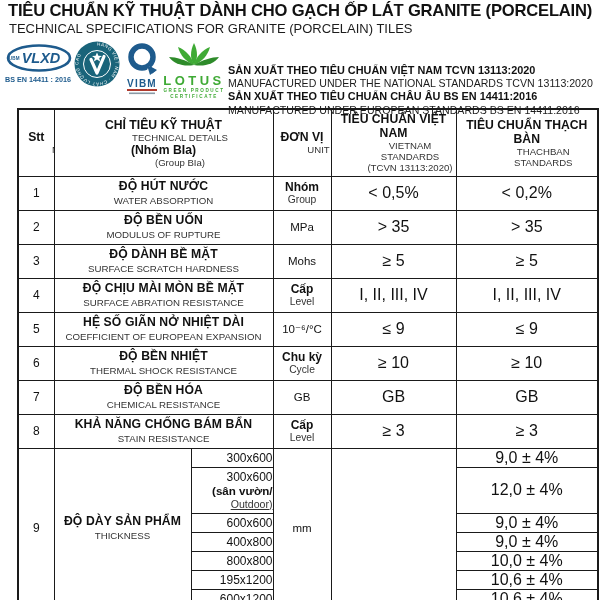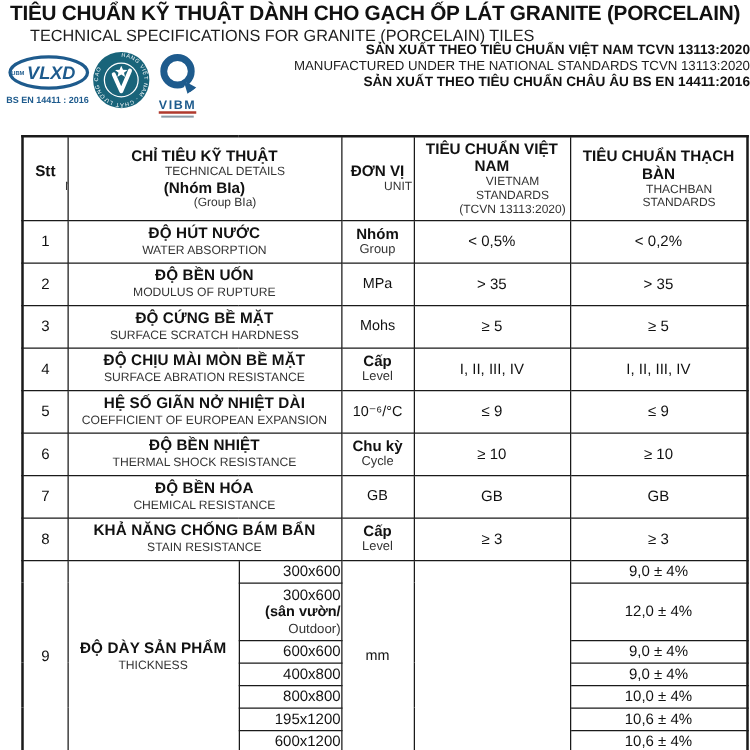--- a/index.html
+++ b/index.html
@@ -7,55 +7,55 @@
     --border:#1a1a1a; --ink:#111; --sub:#333;
   }
   *{margin:0;padding:0;box-sizing:border-box;}
   html,body{width:600px;height:600px;overflow:hidden;background:#fff;
     font-family:"Liberation Sans","DejaVu Sans",sans-serif;color:var(--ink);}
   .page{position:relative;width:532px;height:600px;}
 
   
   .title{position:absolute;left:8px;top:1px;width:592px;font-size:16.6px;
     font-weight:700;letter-spacing:-0.2px;white-space:nowrap;}
-  .subtitle{position:absolute;left:24px;top:21px;font-size:13px;color:#1c1c1c;}
+  .subtitle{position:absolute;left:9px;top:21px;font-size:13px;color:#1c1c1c;}
 
   .logo-vlxd{position:absolute;left:1px;top:43px;}
   .badge{position:absolute;left:74px;top:41px;}
   .logo-vibm{position:absolute;left:119px;top:40px;}
   .iso-block{position:absolute;left:71px;top:83px;width:110px;
     font-size:10.5px;font-weight:700;color:var(--iso);line-height:10.5px;letter-spacing:0.2px;}
   .lotus{position:absolute;left:161px;top:41px;width:66px;text-align:center;}
   .lotus-name{font-size:13px;font-weight:700;color:var(--green);letter-spacing:3.5px;margin-top:-2px;}
   .lotus-sub{font-size:4.6px;font-weight:700;color:var(--green);letter-spacing:1.6px;line-height:5.6px;}
 
-  .standards{position:absolute;left:228px;top:34px;width:372px;text-align:right;line-height:13.2px;}
+  .standards{position:absolute;left:228px;top:64px;width:372px;text-align:left;line-height:13.2px;}
   .standards .b{font-size:10.9px;font-weight:700;}
   .standards .r{font-size:10.6px;color:#1c1c1c;}
 
   
   table{position:absolute;left:17px;top:108px;width:580px;border-collapse:collapse;
     table-layout:fixed;border:2px solid var(--border);}
   td,th{border:1px solid var(--border);padding:0;text-align:center;vertical-align:middle;overflow:hidden;}
   tr.rhead{height:67px;} tr.r34{height:34px;} tr.r18{height:18px;} tr.r46{height:46px;}
 
   .h-vi{font-size:12.2px;font-weight:700;line-height:14px;}
   .h-en{font-size:9.6px;font-weight:400;color:var(--sub);line-height:11px;padding-left:33px;}
   th{font-weight:400;}
 
   td.no{font-size:12px;}
   .vi{font-size:12.2px;font-weight:700;line-height:13.5px;letter-spacing:0.1px;}
   .en{font-size:9.7px;color:var(--sub);line-height:11px;margin-top:1px;}
   .u-vi{font-size:12px;font-weight:700;line-height:13px;}
   .u-en{font-size:10.3px;color:var(--sub);line-height:11.5px;}
   .u-single{font-size:11.5px;}
-  td.val{font-size:12px;}
+  td.val{font-size:16px;}
   td.size,.size-line{font-size:12px;line-height:14px;text-align:right;}
   .note-vi{font-size:11.6px;font-weight:700;line-height:14px;}
-  .note-en{font-size:10.6px;color:var(--sub);line-height:13px;}
+  .note-en{font-size:10.6px;color:var(--sub);line-height:13px;text-decoration:underline;}
 </style>
 </head>
 <body>
 
 <div class="page">
 
   <h1 class="title">TIÊU CHUẨN KỸ THUẬT DÀNH CHO GẠCH ỐP LÁT GRANITE (PORCELAIN)</h1>
   <div class="subtitle">TECHNICAL SPECIFICATIONS FOR GRANITE (PORCELAIN) TILES</div>
 
   <svg class="logo-vlxd" width="72" height="44" viewBox="0 0 72 44">
@@ -80,25 +80,38 @@
     <circle cx="23" cy="17" r="11" fill="none" stroke="var(--navy)" stroke-width="5.5"></circle>
     <polygon points="27,24 38,30 30,36" fill="var(--navy)"></polygon>
     <polygon points="30,26 36,40 26,34" fill="#fff"></polygon>
     <polygon points="28,25 37,30.5 31,35" fill="var(--navy)"></polygon>
     <text x="23" y="47" font-size="10" font-weight="bold" fill="var(--navy)" text-anchor="middle" letter-spacing="1.2">VIBM</text>
     <rect x="8" y="49" width="30" height="2" fill="#b03a2e"></rect>
     <rect x="10" y="52.5" width="26" height="1.6" fill="#8a9aa5"></rect>
   </svg>
 
 
+  <div class="lotus">
+    <svg width="52" height="30" viewBox="0 0 52 30">
+      <path d="M26 2 C22 10 22 18 26 24 C30 18 30 10 26 2 Z" fill="var(--green)"></path>
+      <path d="M10 6 C12 14 18 21 26 24 C24 16 18 9 10 6 Z" fill="var(--green)"></path>
+      <path d="M42 6 C40 14 34 21 26 24 C28 16 34 9 42 6 Z" fill="var(--green)"></path>
+      <path d="M1 16 C8 16 18 19 26 24 C16 26 6 23 1 16 Z" fill="#2e8b2a"></path>
+      <path d="M51 16 C44 16 34 19 26 24 C36 26 46 23 51 16 Z" fill="#2e8b2a"></path>
+    </svg>
+    <div class="lotus-name">LOTUS</div>
+    <div class="lotus-sub">GREEN PRODUCT</div>
+    <div class="lotus-sub">CERTIFICATE</div>
+  </div>
 
   <div class="standards">
     <div class="b">SẢN XUẤT THEO TIÊU CHUẨN VIỆT NAM TCVN 13113:2020</div>
     <div class="r">MANUFACTURED UNDER THE NATIONAL STANDARDS TCVN 13113:2020</div>
     <div class="b">SẢN XUẤT THEO TIÊU CHUẨN CHÂU ÂU BS EN 14411:2016</div>
+    <div class="r">MANUFACTURED UNDER EUROPEAN STANDARDS BS EN 14411:2016</div>
   </div>
 
   <table>
     <colgroup>
       <col style="width:36px">
         <col style="width:137px">
         <col style="width:82px">
       <col style="width:58px">
         <col style="width:125px">
         <col style="width:142px">
@@ -152,21 +165,21 @@
         <div class="en">MODULUS OF RUPTURE</div>
       </td>
       <td class="u-single">MPa</td>
       <td class="val">&gt; 35</td>
       <td class="val">&gt; 35</td>
     </tr>
 
     <tr class="r34">
       <td class="no">3</td>
       <td colspan="2">
-        <div class="vi">ĐỘ CỨNG BỀ MẶT</div>
+        <div class="vi">ĐỘ DÀNH BỀ MẶT</div>
         <div class="en">SURFACE SCRATCH HARDNESS</div>
       </td>
       <td class="u-single">Mohs</td>
       <td class="val">≥ 5</td>
       <td class="val">≥ 5</td>
     </tr>
 
     <tr class="r34">
       <td class="no">4</td>
       <td colspan="2">

